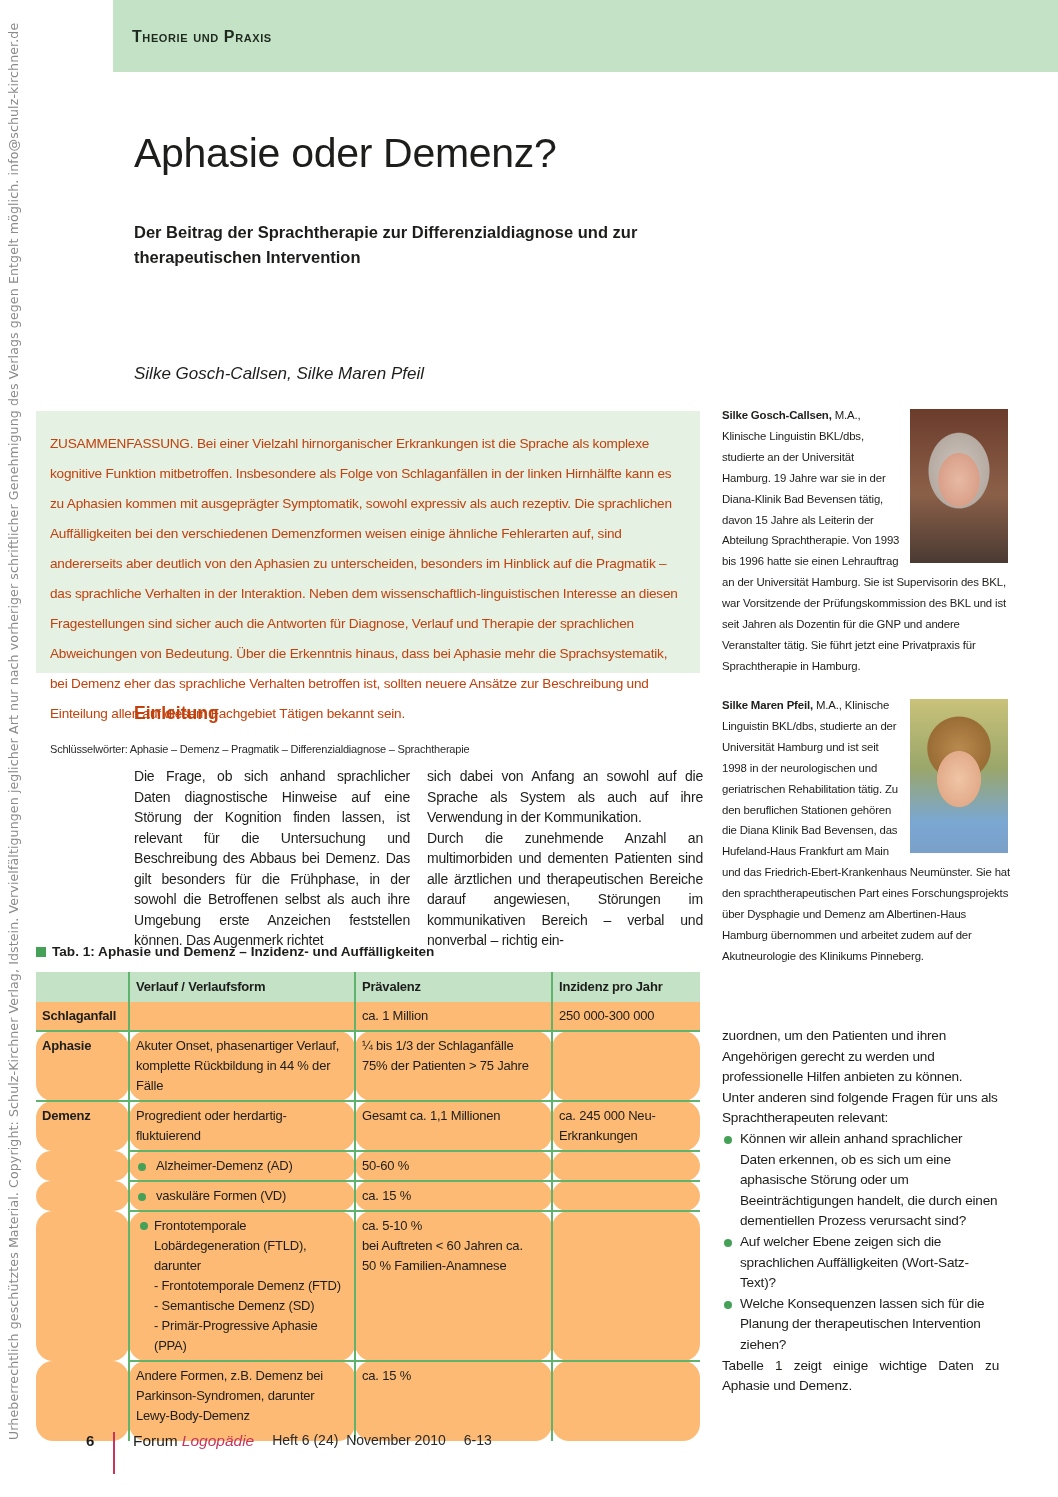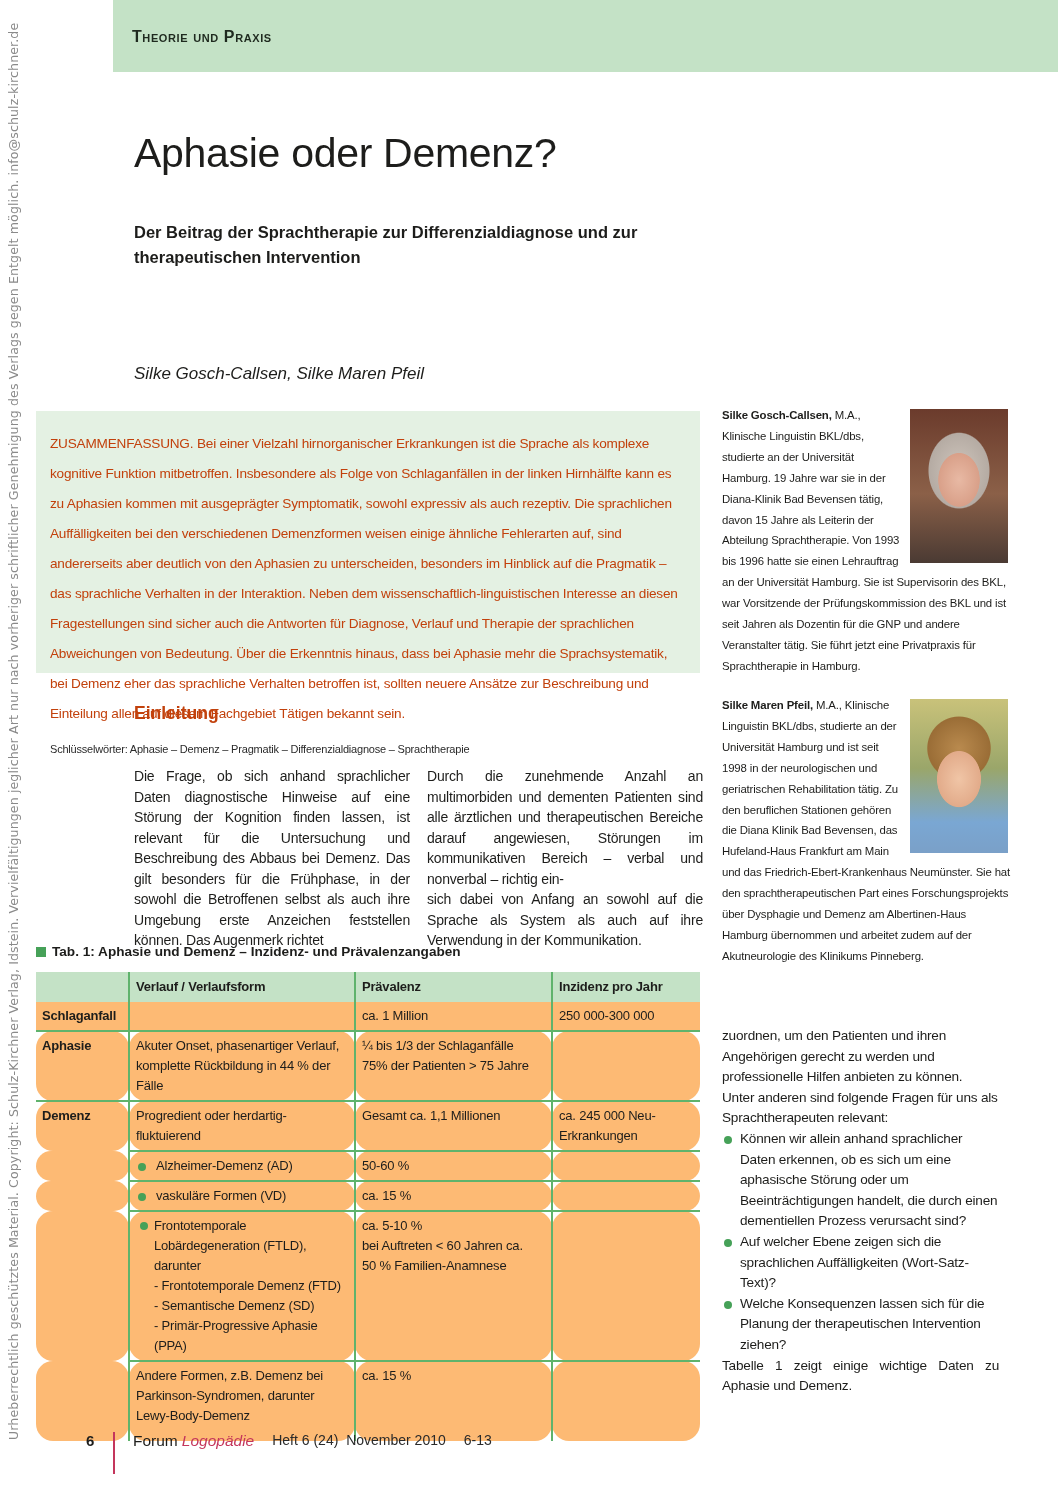--- a/index.html
+++ b/index.html
@@ -148,27 +148,27 @@
 </div>
 
 <div class="bio" style="top:695px;">
   <div class="photo photo-2"></div>
   <span class="bio-name">Silke Maren Pfeil,</span><span> M.A., Klinische Linguistin BKL/dbs, studierte an der Universität Hamburg und ist seit 1998 in der neurologischen und geriatrischen Rehabilitation tätig. Zu den beruflichen Stationen gehören die Diana Klinik Bad Bevensen, das Hufeland-Haus Frankfurt am Main und das Friedrich-Ebert-Krankenhaus Neumünster. Sie hat den sprachtherapeutischen Part eines Forschungsprojekts über Dysphagie und Demenz am Albertinen-Haus Hamburg übernommen und arbeitet zudem auf der Akutneurologie des Klinikums Pinneberg.</span>
 </div>
 
 <h2 class="intro-heading">Einleitung</h2>
 <div class="col col-left">Die Frage, ob sich anhand sprachlicher Daten diagnostische Hinweise auf eine Störung der Kognition finden lassen, ist relevant für die Untersuchung und Beschreibung des Abbaus bei Demenz. Das gilt besonders für die Frühphase, in der sowohl die Betroffenen selbst als auch ihre Umgebung erste Anzeichen feststellen können. Das Augenmerk richtet</div>
 <div class="col col-mid">
+  <p>sich dabei von Anfang an sowohl auf die Sprache als System als auch auf ihre Verwendung in der Kommunikation.</p>
   <p>Durch die zunehmende Anzahl an multimorbiden und dementen Patienten sind alle ärztlichen und therapeutischen Bereiche darauf angewiesen, Störungen im kommunikativen Bereich – verbal und nonverbal – richtig ein-</p>
-  <p>sich dabei von Anfang an sowohl auf die Sprache als System als auch auf ihre Verwendung in der Kommunikation.</p>
 </div>
 
 <div class="table-caption">
   <span class="sq"></span>
-  <span>Tab. 1: Aphasie und Demenz – Inzidenz- und Prävalenzangaben</span>
+  <span>Tab. 1: Aphasie und Demenz – Inzidenz- und Auffälligkeiten</span>
 </div>
 
 <table class="data">
   <colgroup>
     <col style="width:93px">
       <col style="width:226px">
       <col style="width:197px">
       <col style="width:148px">
   </colgroup>
   <thead>

